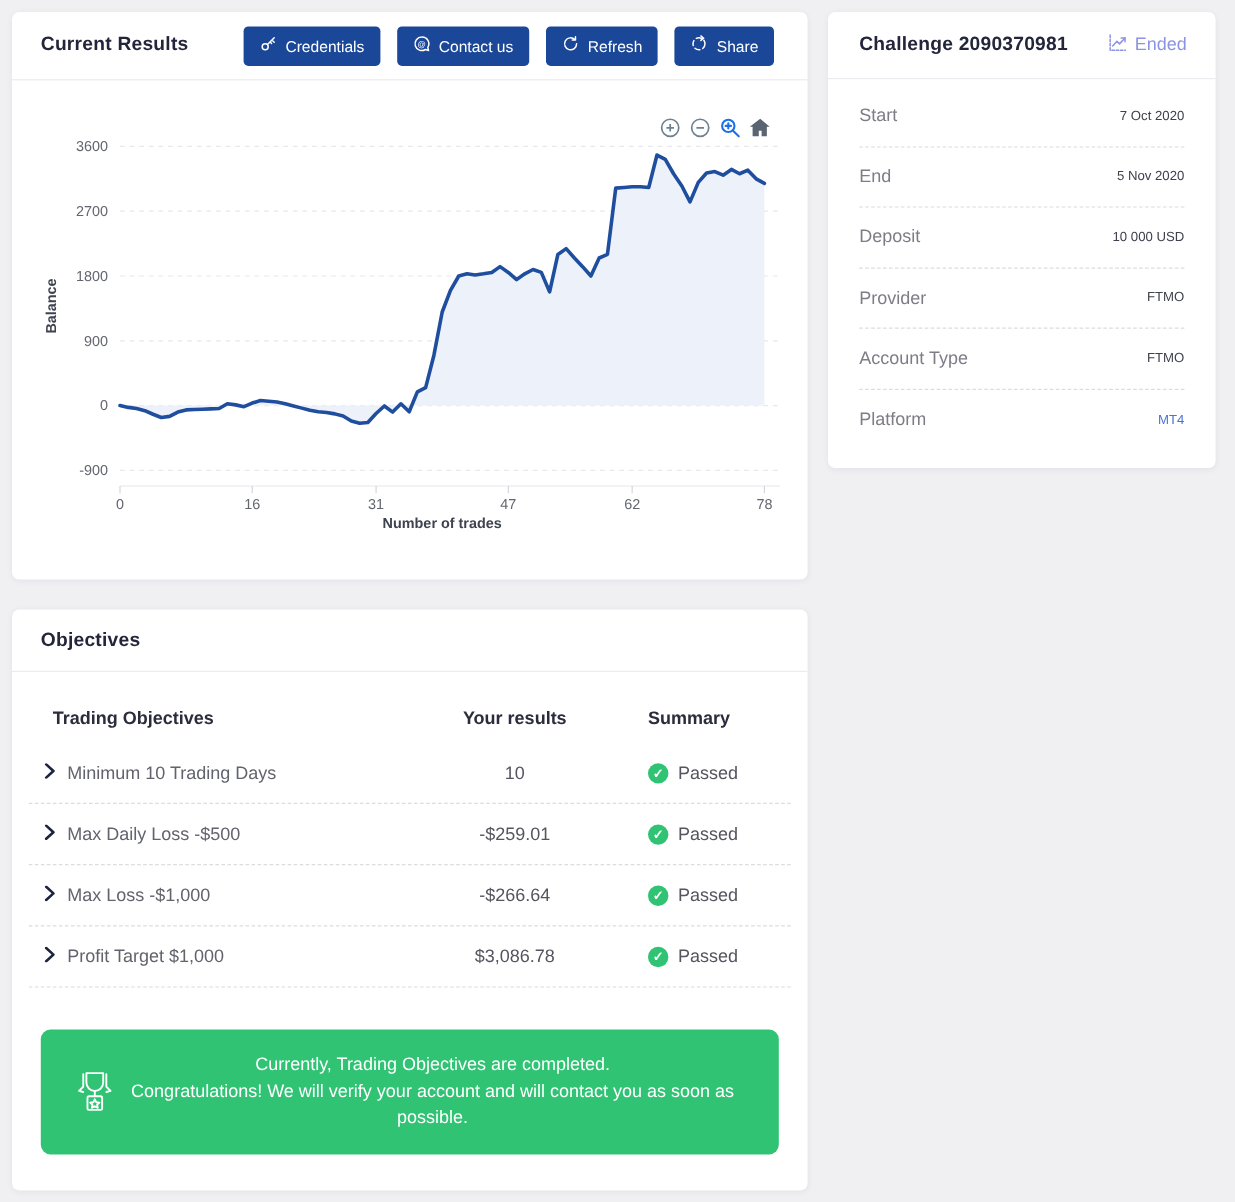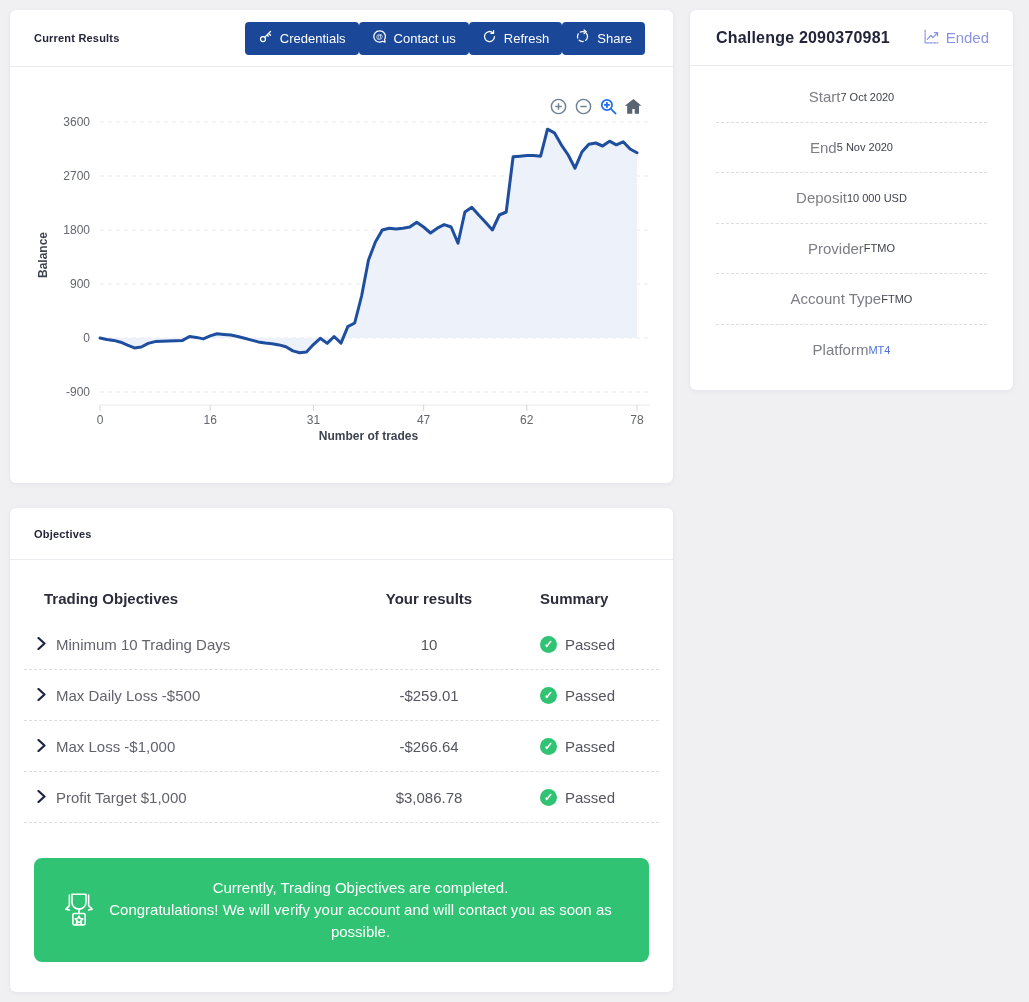--- a/index.html
+++ b/index.html
@@ -8,40 +8,40 @@
   .card { position:absolute; background:#fff; border-radius:6px; box-shadow:0 1px 5px rgba(25,25,60,.06); }
 
   
   #card-results   { left:10px; top:10px;  width:663px; height:473px; }
   #card-challenge { left:690px; top:10px; width:323px; height:380px; }
   #card-objectives{ left:10px; top:508px; width:663px; height:484px; }
 
   .card-header { display:flex; align-items:center; justify-content:space-between;
                  border-bottom:1px solid #ececf0; }
   #card-results .card-header { height:57px; padding:0 28px 0 24px; }
-  .card-title { font-size:11px; font-weight:bold; color:#23263a; letter-spacing:.2px; }
-
-  .btn-row { display:flex; gap:0;padding-left:36px; }
+  .card-title { font-size:16px; font-weight:bold; color:#23263a; letter-spacing:.2px; }
+
+  .btn-row { display:flex; gap:14px;padding-left:36px; }
   .btn { display:flex; align-items:center; gap:7px; background:#1a4798; color:#fff;
          height:33px; padding:0 13px; border-radius:4px; font-size:13px; border:none; cursor:pointer; }
   .btn svg { flex:0 0 auto; }
 
   .chart-toolbar { position:absolute; top:87px; right:30px; display:flex; gap:6px; align-items:center; z-index:3; }
   .chart-toolbar span { display:inline-flex; cursor:pointer; }
 
   #balance-chart { position:absolute; left:0; top:58px; }
   .tick { font-size:12px; fill:#63666f; }
   .axis-label { font-size:12px; font-weight:bold; fill:#3e4350; }
 
   
   #card-challenge .card-header { height:56px; padding:0 24px 0 26px; }
   #card-challenge .card-title { font-size:16px; }
   .status { display:flex; gap:6px; align-items:center; color:#8b94e0; font-size:15px; }
   .info-rows { padding:6px 26px 0; }
-  .info-row { height:50.5px; display:flex; justify-content:center; align-items:center;
+  .info-row { height:50.5px; display:flex; justify-content:space-between; align-items:center;
               border-bottom:1px dashed #dcdce1; }
   .info-row:last-child { border-bottom:none; }
   .info-label { font-size:15px; color:#7d7d87; }
   .info-value { font-size:11px; color:#3f414c; }
   .info-value.link { color:#4a72d8; }
 
   
   #card-objectives .card-header { height:52px; padding:0 24px; }
   .obj-head { display:grid; grid-template-columns:320px 170px 1fr; margin:0 14px;
               padding:30px 0 12px; align-items:center; }

